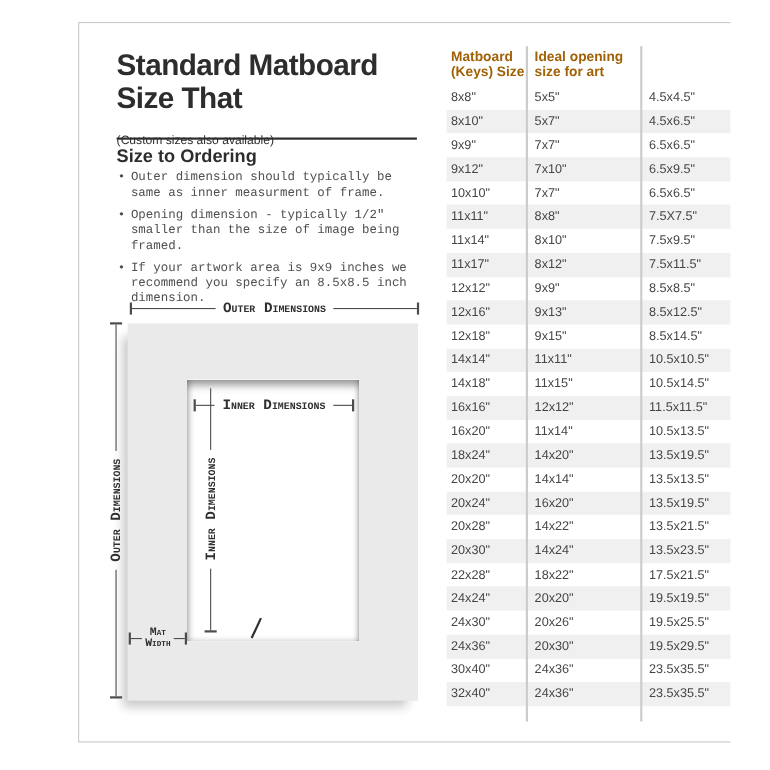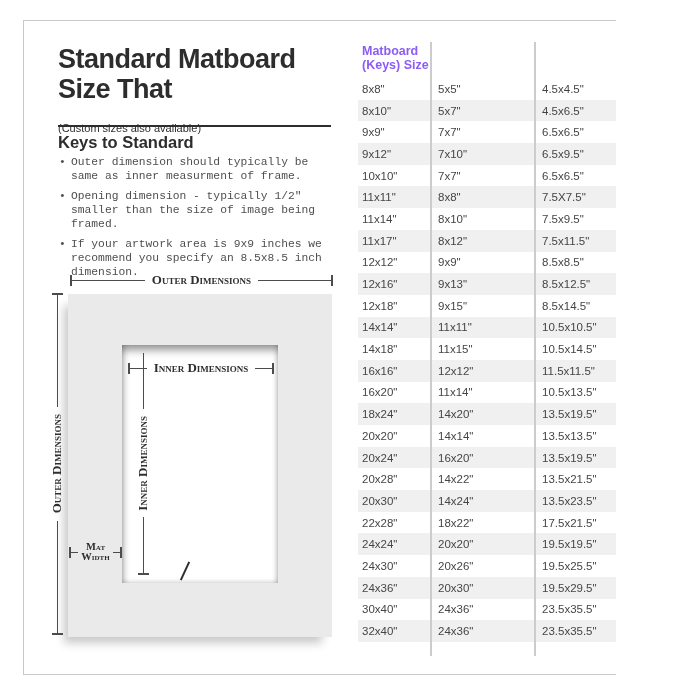--- a/index.html
+++ b/index.html
@@ -1,61 +1,61 @@
 <!DOCTYPE html>
 <html><head>
 <meta charset="utf-8">
 <style>
   html,body{margin:0;padding:0;background:#fff;}
   .canvas{
     position:relative;width:616px;height:700px;background:#ffffff;overflow:hidden;
-    font-family:"Liberation Sans",sans-serif;color:#2d2d2d;
+    font-family:"Liberation Sans",sans-serif;color:#2d2d2d;margin-left:48px;
   }
   .frame-border{position:absolute;left:23px;top:20px;width:653px;height:653px;border:1px solid #c9c9c9;}
 
   
   .title{position:absolute;left:58px;top:44px;width:290px;font-size:27px;line-height:30px;font-weight:800;letter-spacing:-0.5px;color:#2d2d2d;}
   .subtitle{position:absolute;left:58px;top:122px;font-size:11px;font-weight:400;color:#2d2d2d;}
   .title-rule{position:absolute;left:58px;top:125px;width:273px;height:2px;background:#2d2d2d;}
   .keys-heading{position:absolute;left:58px;top:133px;font-size:16.5px;font-weight:800;color:#2d2d2d;}
   .bullets{position:absolute;left:58px;top:155px;width:282px;margin:0;padding:0;list-style:none;}
   .bullets li{position:relative;padding-left:13px;margin-bottom:6px;font-size:11.3px;line-height:14px;color:#4f4f4f;font-family:Liberation Mono, monospace;}
   .bullets li::before{content:"•";position:absolute;left:1px;top:0;color:#4f4f4f;}
 
   
-  .dlabel{font-family:Liberation Serif, serif;font-variant:small-caps;font-weight:700;color:#2f2f2f;}
+  .dlabel{font-family:Liberation Mono, monospace;font-variant:small-caps;font-weight:700;color:#2f2f2f;}
   .board{position:absolute;left:68px;top:294px;width:264px;height:343px;background:#eaeaea;
          box-shadow:-7px 9px 9px -3px rgba(0,0,0,0.22);}
   .opening{position:absolute;left:122px;top:345px;width:156px;height:238px;background:#ffffff;
          box-shadow:inset 0 8px 8px -3px rgba(0,0,0,0.42),
                     inset 6px 0 7px -5px rgba(0,0,0,0.30),
                     inset -4px 0 5px -3px rgba(0,0,0,0.18),
                     inset 0 -4px 4px -2px rgba(0,0,0,0.12);}
   .dimline-h{position:absolute;display:flex;align-items:center;height:16px;}
   .dimline-h .tick{width:2px;height:11px;background:#4c4c4c;}
   .dimline-h .seg{flex:1;height:0;border-top:1.5px solid #4c4c4c;}
   .dimline-h .lbl{padding:0 7px;white-space:nowrap;}
   .dimline-v{position:absolute;display:flex;flex-direction:column;align-items:center;width:16px;}
   .dimline-v .tick{height:2px;width:11px;background:#4c4c4c;}
   .dimline-v .seg{flex:1;width:0;border-left:1.5px solid #4c4c4c;}
   .dimline-v .lbl{writing-mode:vertical-rl;transform:rotate(180deg);padding:7px 0;white-space:nowrap;}
   .outer-dim-top{left:70px;top:272px;width:263px;}
   .outer-dim-left{left:49px;top:293px;height:342px;}
   .inner-dim-top{left:128px;top:360px;width:146px;}
   .inner-dim-left{left:135px;top:353px;height:222px;}
-  .matwidth-line{left:69px;top:544px;width:53px;}
+  .matwidth-line{left:69px;top:572px;width:53px;}
   .matwidth-line .lbl{padding:0 3px;text-align:center;font-size:10.5px;line-height:10px;}
   .dim13{font-size:13px;}
   .bevel-label{position:absolute;left:158px;top:544px;width:112px;text-align:center;font-size:12px;line-height:13px;}
   .bevel-slash{position:absolute;left:184px;top:561px;width:2px;height:20px;background:#2f2f2f;transform:rotate(25deg);}
 
   
   .size-table{position:absolute;left:358px;top:42px;width:286px;}
   .thead{display:grid;grid-template-columns:72px 104px 110px;height:36px;}
-  .thead .hcell{font-size:12.5px;font-weight:800;line-height:14px;color:#8b5cf6;padding-top:2px;}
+  .thead .hcell{font-size:12.5px;font-weight:800;line-height:14px;color:#a16207;padding-top:2px;}
   .thead .hcell:nth-child(1){padding-left:4px;}
   .thead .hcell:nth-child(2),.thead .hcell:nth-child(3){padding-left:8px;}
   .tbody{width:285px;}
   .trow{display:grid;grid-template-columns:72px 104px 109px;height:21.7px;align-items:center;}
   .trow.alt{background:#f0f0f0;}
   .tcell{font-size:11.5px;color:#454545;padding-left:4px;white-space:nowrap;}
   .trow .tcell:nth-child(2),.trow .tcell:nth-child(3){padding-left:8px;}
   .vdivider{position:absolute;top:0;width:1.5px;height:614px;background:#cccccc;}
   .vd1{left:72px;} .vd2{left:176px;}
 
@@ -72,21 +72,21 @@
 
 <div class="canvas">
   <div class="frame-border"></div>
 
   <div class="title">
     <div>Standard Matboard</div>
     <div>Size That</div>
   </div>
   <div class="subtitle">(Custom sizes also available)</div>
   <div class="title-rule"></div>
-  <div class="keys-heading">Keys to Standard</div>
+  <div class="keys-heading">Size to Ordering</div>
   <ul class="bullets">
     <li>Outer dimension should typically be same as inner measurment of frame.</li>
     <li>Opening dimension - typically 1/2" smaller than the size of image being framed.</li>
     <li>If your artwork area is 9x9 inches we recommend you specify an 8.5x8.5 inch dimension.</li>
   </ul>
 
   <div class="board"></div>
   <div class="opening"></div>
 
   <div class="dimline-h outer-dim-top">
@@ -134,20 +134,24 @@
   <div class="bevel-slash"></div>
 
   <div class="size-table">
     <div class="vdivider vd1"></div>
     <div class="vdivider vd2"></div>
     <div class="thead">
       <div class="hcell">
         <div>Matboard</div>
         <div>(Keys) Size</div>
       </div>
+      <div class="hcell">
+        <div>Ideal opening</div>
+        <div>size for art</div>
+      </div>
     </div>
     <div class="tbody">
         <div class="trow">
           <div class="tcell">8x8"</div>
           <div class="tcell">5x5"</div>
           <div class="tcell">4.5x4.5"</div>
         </div>
         <div class="trow alt">
           <div class="tcell">8x10"</div>
           <div class="tcell">5x7"</div>

